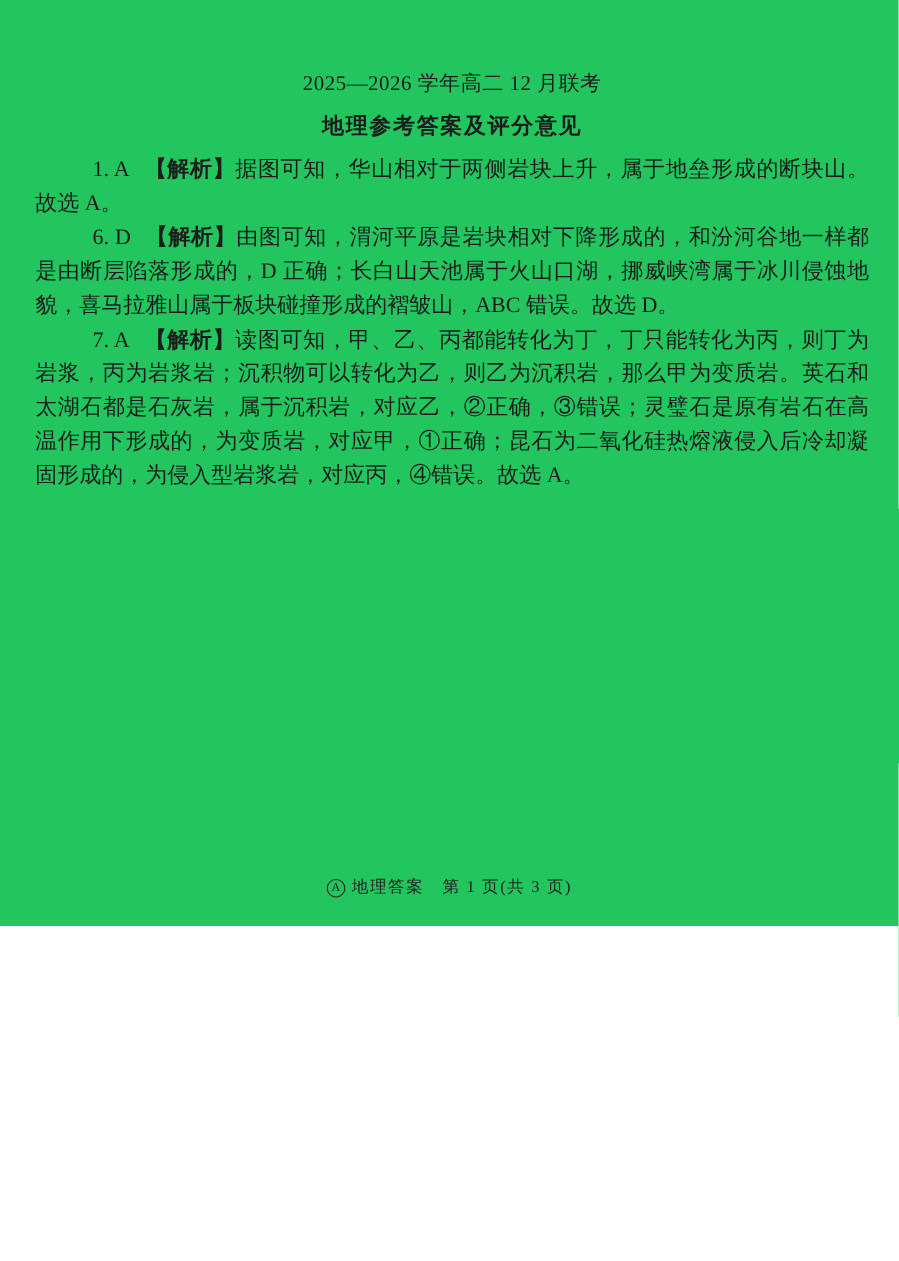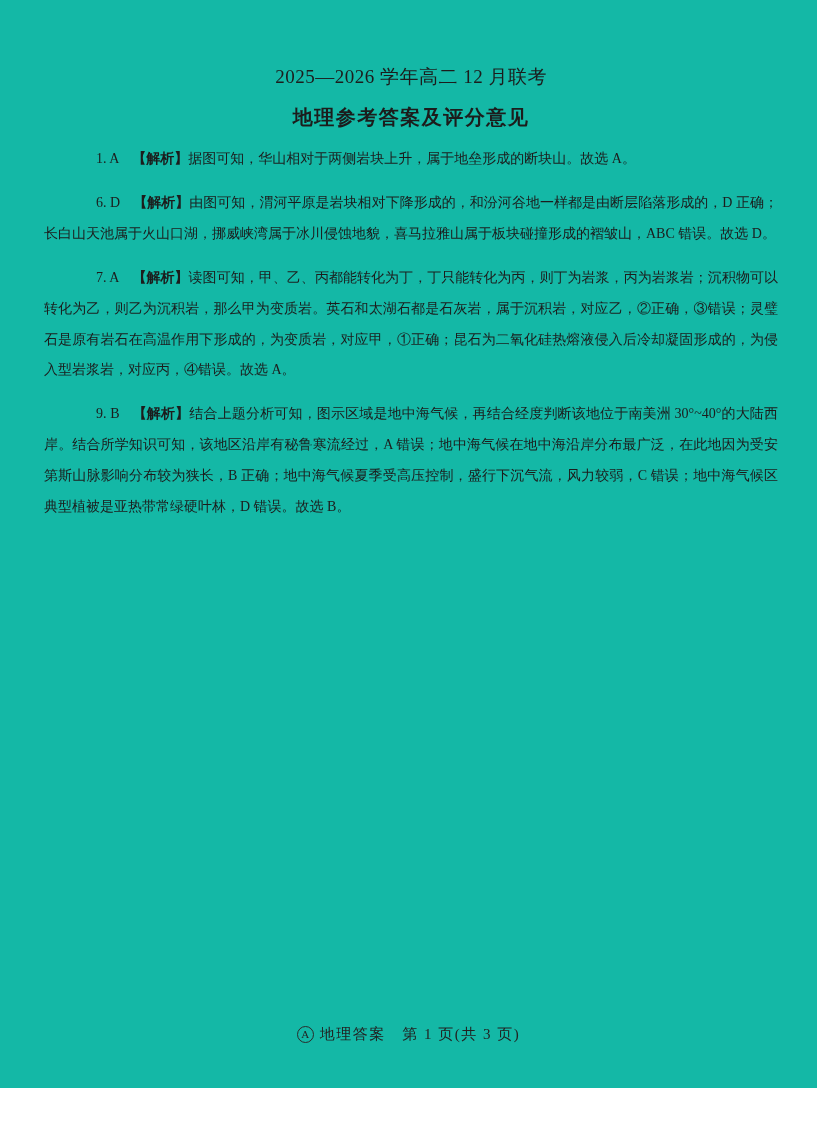--- a/index.html
+++ b/index.html
@@ -1,59 +1,59 @@
 <!DOCTYPE html>
 <html lang="zh"><head>
 <meta charset="utf-8">
 <style>
   html,body{margin:0;padding:0;background:#ffffff;}
   .page{
     position:relative;
-    width:817px;height:1088px;
+    width:817px;height:842px;
     box-sizing:border-box;
-    background:#14b8a6;
+    background:#22c55e;
     color:#1c1c1c;
     padding:64px 27px 16px 32px;
     overflow:hidden;
     font-family:"Liberation Serif","DejaVu Serif",serif;
   }
   .title{
     margin:0;
     text-align:center;
     font-size:19px;
     font-weight:400;
     line-height:26px;
     letter-spacing:0.5px;
   }
   .subtitle{
     margin:13px 0 0 0;
     text-align:center;
     font-size:20px;
     font-weight:700;
     line-height:28px;
     letter-spacing:1.5px;
-    font-family:Liberation Serif, serif;
+    font-family:Liberation Mono, monospace;
   }
   .answers{margin-top:8px;}
   .answers p{
-    margin:12px;
-    font-size:14px;
+    margin:0;
+    font-size:20px;
     line-height:30.9px;
     text-align:justify;
     text-indent:52px;
     word-break:break-all;
   }
   .num{margin-right:13px;white-space:nowrap;}
   .tag{
     font-family:"Liberation Sans","DejaVu Sans",sans-serif;
     font-weight:700;
   }
   .footer{
     position:absolute;
-    left:0;right:0;bottom:44px;
+    left:0;right:0;bottom:26px;
     text-align:center;
     font-size:15px;
     letter-spacing:1.5px;
     color:#222;
   }
   .badge{
     display:inline-block;
     width:15px;height:15px;
     line-height:14px;
     border:1px solid #2a2a2a;
@@ -68,19 +68,18 @@
 </head>
 <body>
 
 <div class="page">
   <h1 class="title">2025—2026 学年高二 12 月联考</h1>
   <h2 class="subtitle">地理参考答案及评分意见</h2>
   <div class="answers">
       <p><span class="num">1. A</span><span class="tag">【解析】</span><span class="exp">据图可知，华山相对于两侧岩块上升，属于地垒形成的断块山。故选 A。</span></p>
       <p><span class="num">6. D</span><span class="tag">【解析】</span><span class="exp">由图可知，渭河平原是岩块相对下降形成的，和汾河谷地一样都是由断层陷落形成的，D 正确；长白山天池属于火山口湖，挪威峡湾属于冰川侵蚀地貌，喜马拉雅山属于板块碰撞形成的褶皱山，ABC 错误。故选 D。</span></p>
       <p><span class="num">7. A</span><span class="tag">【解析】</span><span class="exp">读图可知，甲、乙、丙都能转化为丁，丁只能转化为丙，则丁为岩浆，丙为岩浆岩；沉积物可以转化为乙，则乙为沉积岩，那么甲为变质岩。英石和太湖石都是石灰岩，属于沉积岩，对应乙，②正确，③错误；灵璧石是原有岩石在高温作用下形成的，为变质岩，对应甲，①正确；昆石为二氧化硅热熔液侵入后冷却凝固形成的，为侵入型岩浆岩，对应丙，④错误。故选 A。</span></p>
-      <p><span class="num">9. B</span><span class="tag">【解析】</span><span class="exp">结合上题分析可知，图示区域是地中海气候，再结合经度判断该地位于南美洲 30°~40°的大陆西岸。结合所学知识可知，该地区沿岸有秘鲁寒流经过，A 错误；地中海气候在地中海沿岸分布最广泛，在此地因为受安第斯山脉影响分布较为狭长，B 正确；地中海气候夏季受高压控制，盛行下沉气流，风力较弱，C 错误；地中海气候区典型植被是亚热带常绿硬叶林，D 错误。故选 B。</span></p>
       <p></p>
     </div>
   <div class="footer">
     <span class="badge">A</span><span>地理答案　第 1 页(共 3 页)</span>
   </div>
 </div>
 
 </body></html>

